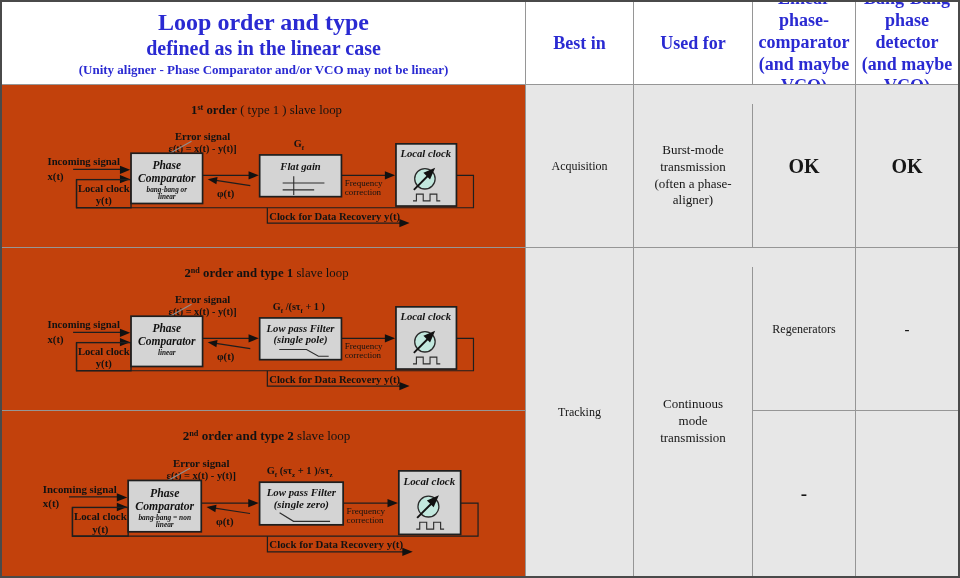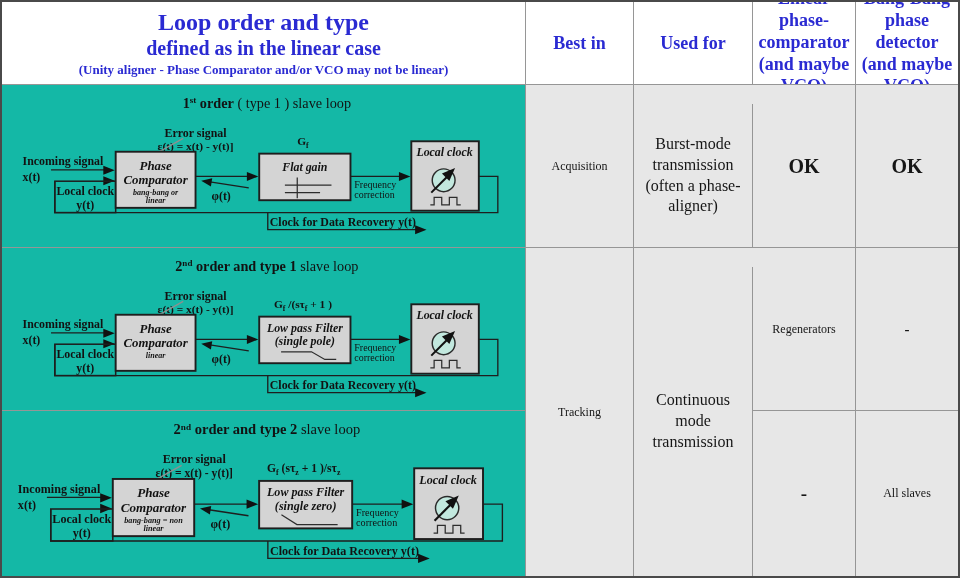--- a/index.html
+++ b/index.html
@@ -18,25 +18,25 @@
   .bb { border-bottom:1px solid #969696; }
   .hdr { background:#ffffff; color:#2a2ad2; }
   .hdr-main { flex-direction:column; line-height:1.18; }
   .hdr-l1 { font-size:24px; font-weight:bold; }
   .hdr-l2 { font-size:20px; font-weight:bold; }
   .hdr-l3 { font-size:13px; font-weight:bold; margin-top:2px; }
   .hdr-mid { font-size:18px; font-weight:bold; }
   .hdr-sm  { font-size:18px; font-weight:bold; line-height:1.22; white-space:pre-line; }
   .body-cell { background:#e7e7e7; color:#161616; }
   .val { font-size:12px; }
-  .val-sm { font-size:16px; line-height:1.3; white-space:pre-line;margin-top:19px; }
+  .val-sm { font-size:13px; line-height:1.3; white-space:pre-line;margin-top:19px; }
   .ok { font-size:20px; font-weight:bold; }
   .dash-thin { font-size:15px; font-weight:bold; }
   .dash-bold { font-size:19px; font-weight:bold; }
-  .diagram-cell { background:#14b8a6; padding:4px; }
+  .diagram-cell { background:#c2410c; padding:12px; }
   svg.diag { display:block; width:100%; height:100%; }
 
   svg .box   { fill:#d4d4d4; stroke:#1e1e1e; stroke-width:2; }
   svg .lbox  { fill:none;    stroke:#1e1e1e; stroke-width:1.6; }
   svg .wire  { stroke:#1e1e1e; stroke-width:1.4; fill:none; }
   svg .gwire { stroke:#8f8f8f; stroke-width:1.4; fill:none; }
   svg .ah    { fill:#111111; stroke:none; }
   svg .gah   { fill:#8f8f8f; stroke:none; }
   svg .glyph { stroke:#2d2d2d; stroke-width:1.3; fill:none; }
   svg .clockface { fill:#c2e8de; stroke:#2a2a2a; stroke-width:1.5; }
@@ -270,15 +270,14 @@
       </g>
       <polyline class="wire" points="488,92 508,92 508,130 42,130 42,97"></polyline>
       <g>
         <polyline class="wire" points="266,130 266,148 424,148"></polyline>
         <polygon class="ah" points="0,0 -12,-4.8 -12,4.8" transform="translate(433,148)"></polygon>
       </g>
       <text class="lbl mid" x="345" y="144">Clock for Data Recovery y(t)</text>
     </svg>
   </div>
   <div class="cell body-cell dash-bold br">-</div>
-  <div class="cell body-cell val">All slaves</div>
 
 </div>
 
 </body></html>

